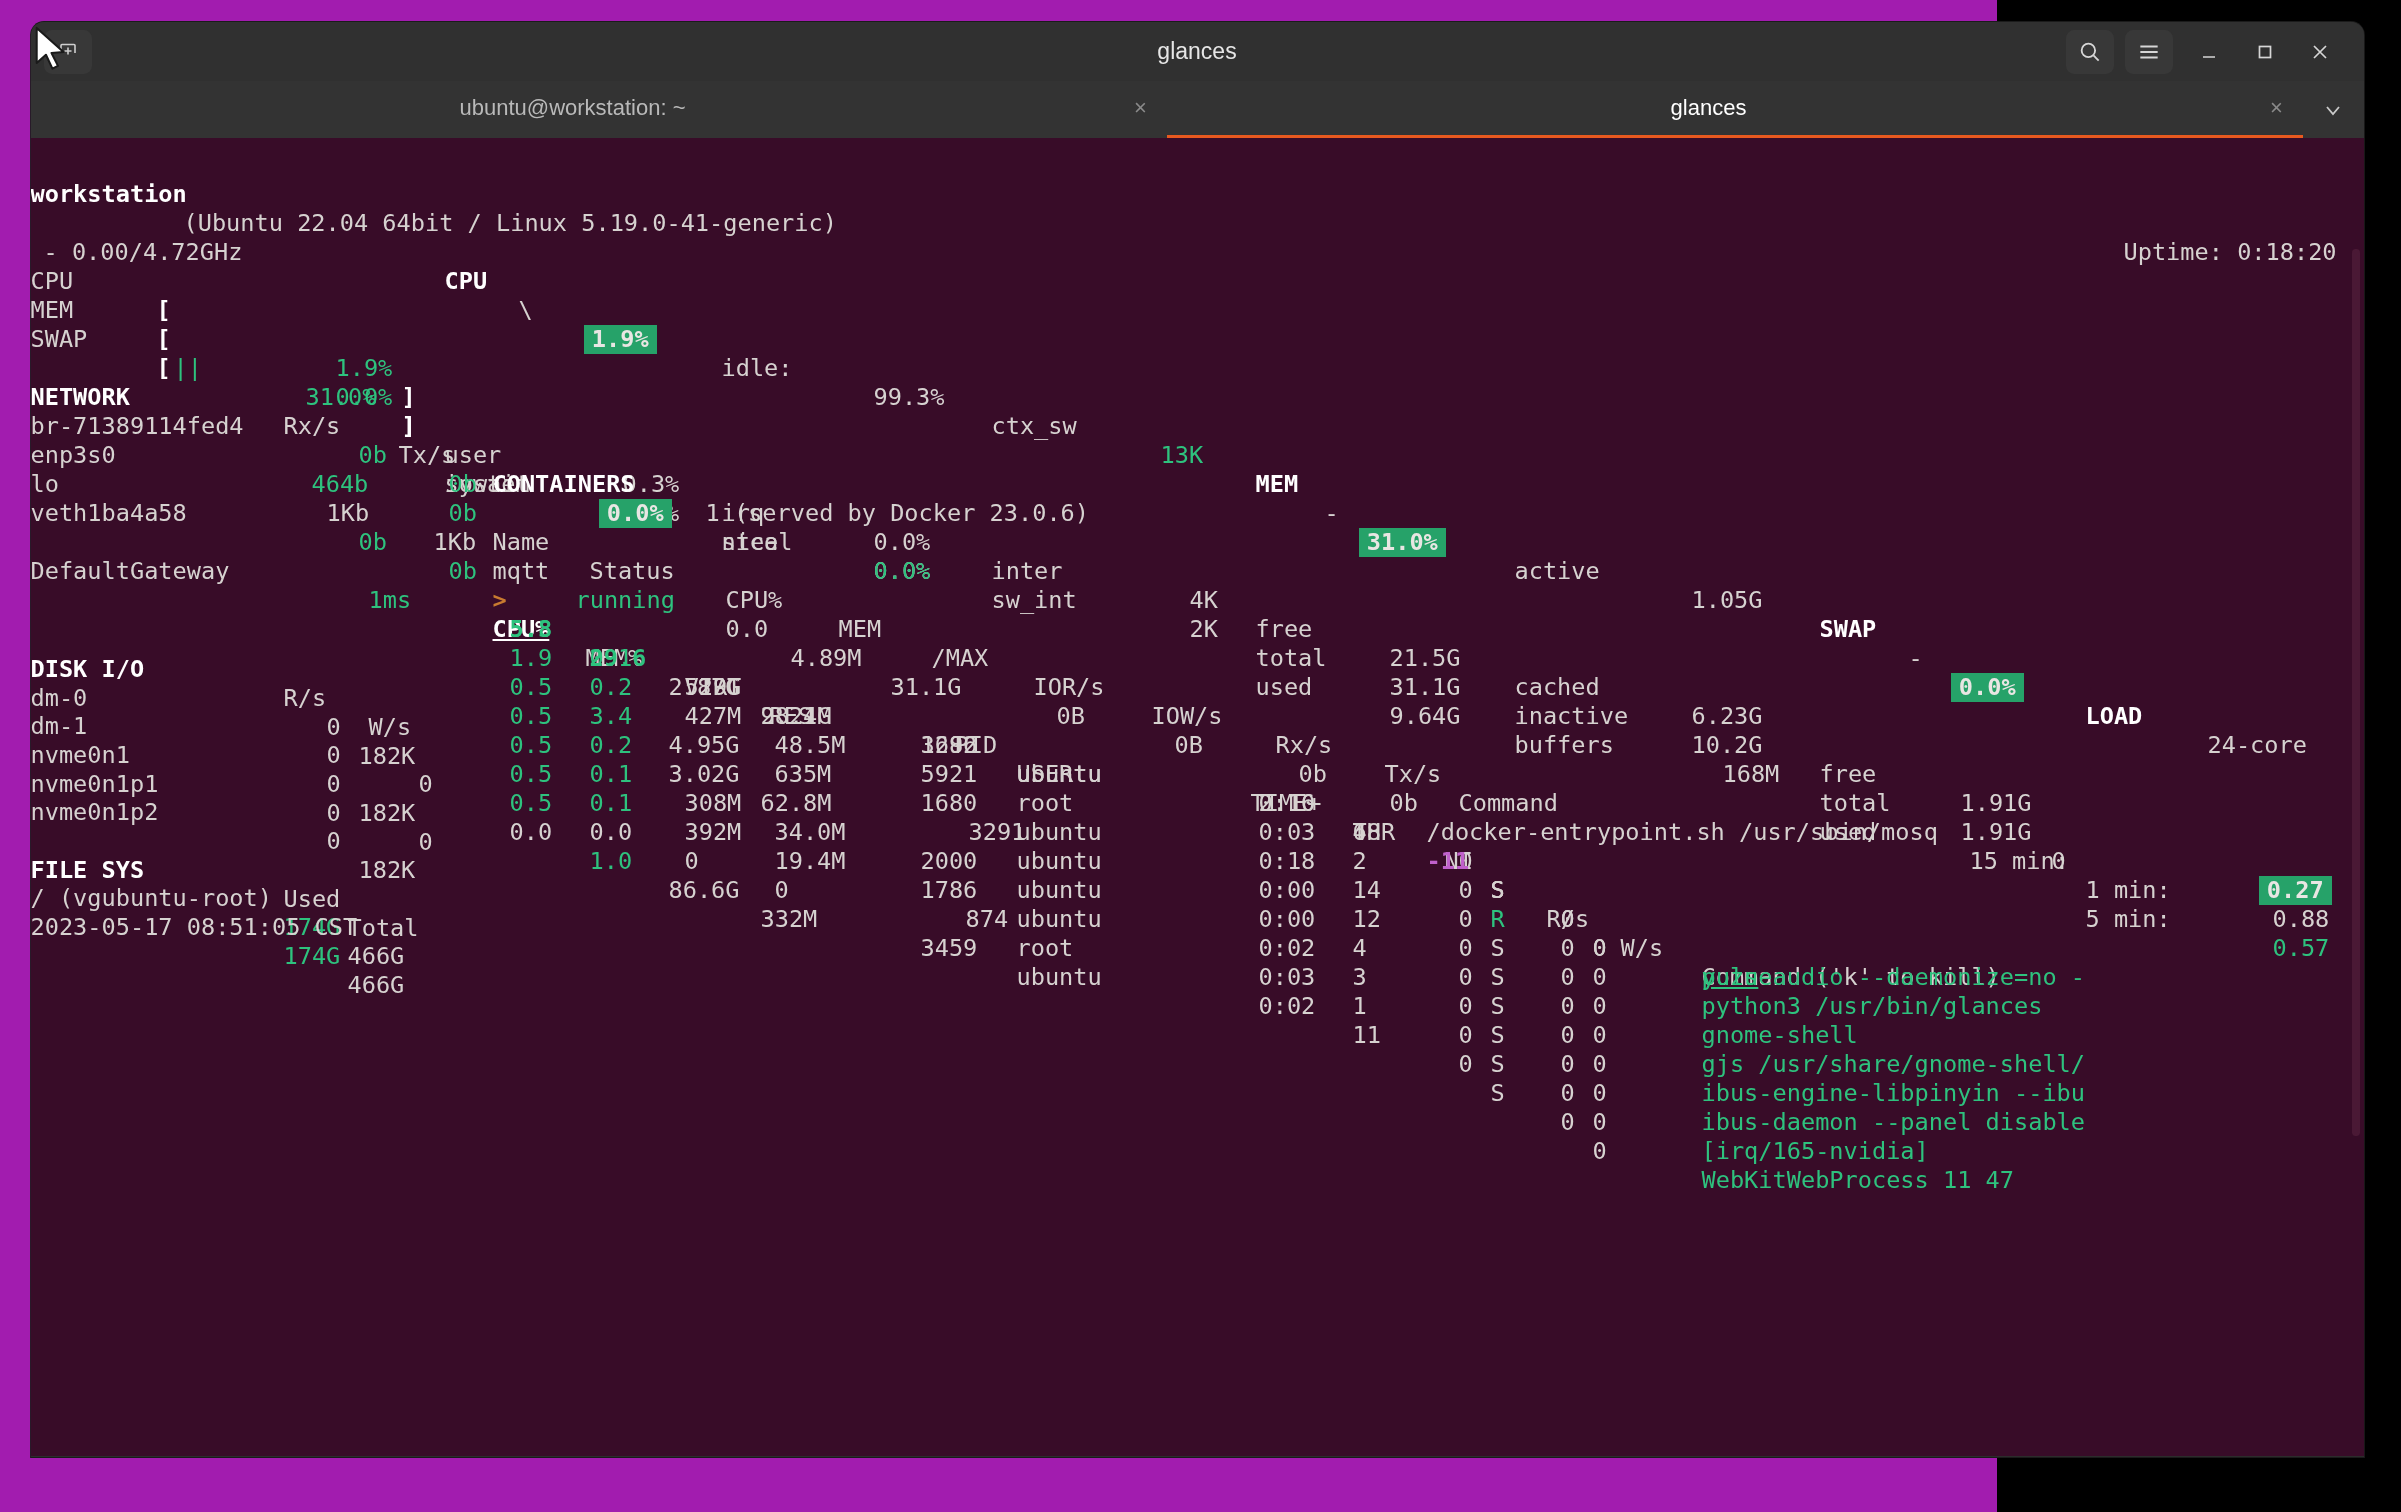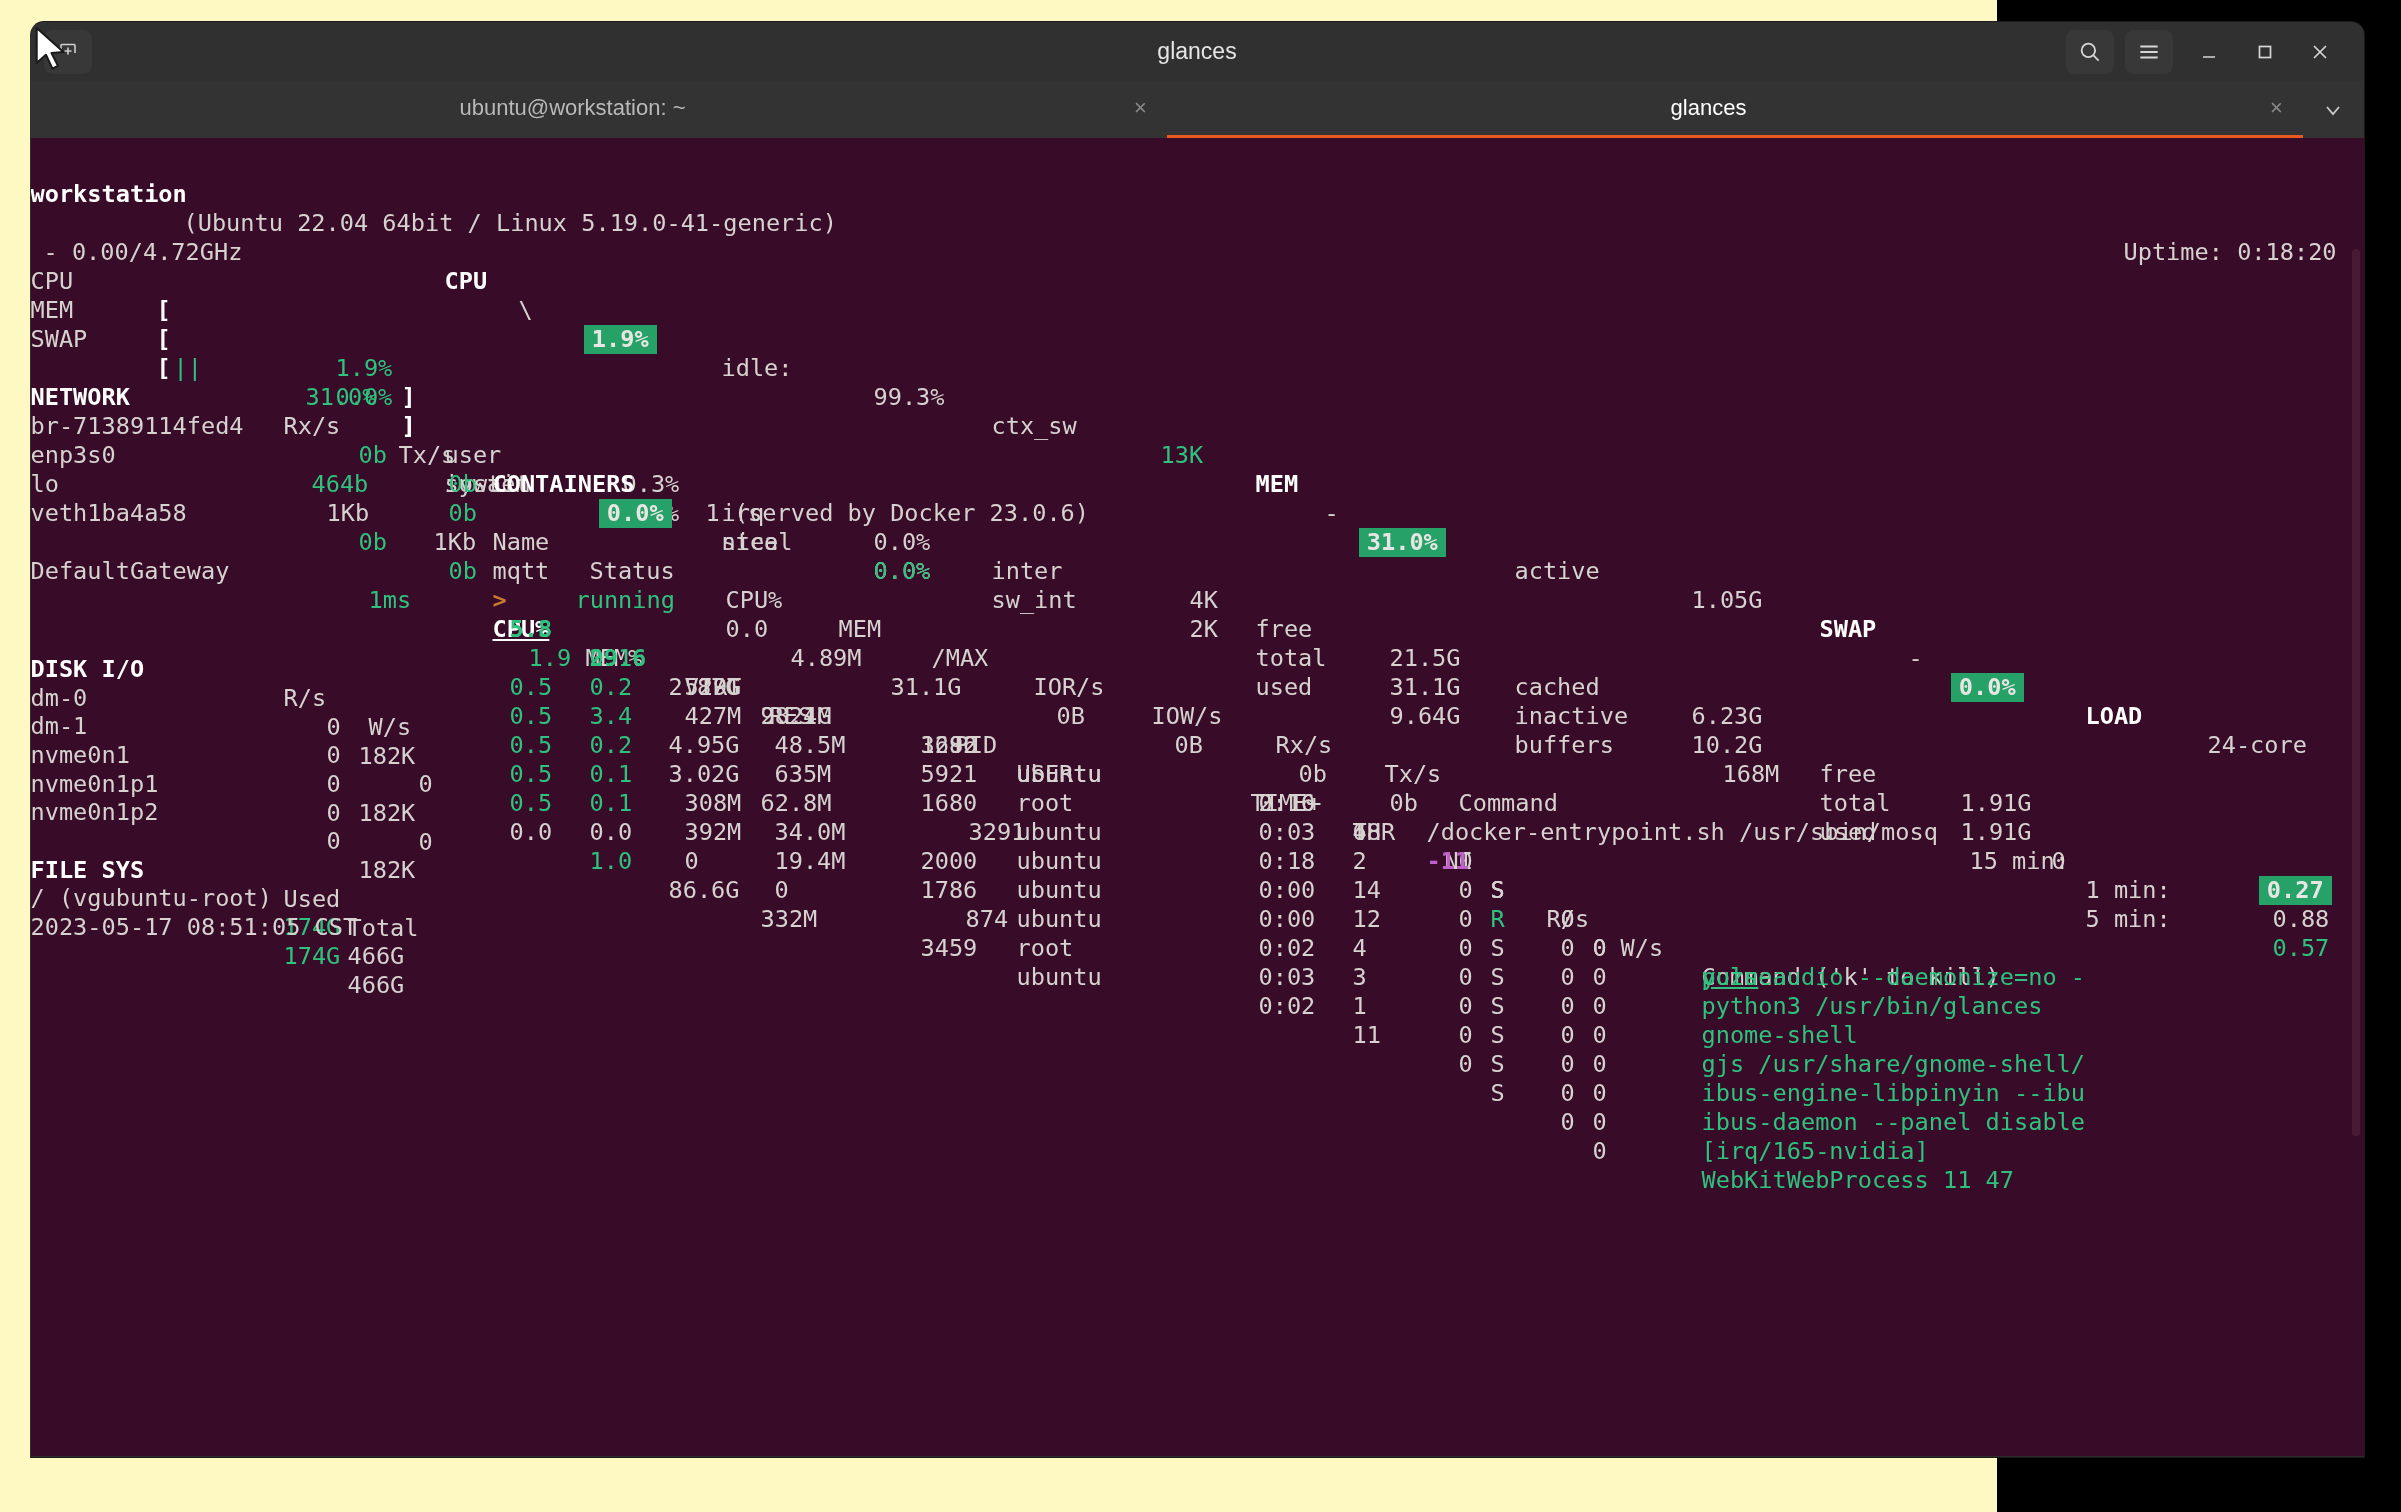--- a/index.html
+++ b/index.html
@@ -6,21 +6,21 @@
     margin: 0; padding: 0;
     background: #000000;
     width: 2401px; height: 1512px;
     overflow: hidden;
   }
   body { font-family: "DejaVu Sans Mono", monospace; }
 
   .desktop {
     position: relative;
     width: 1997px; height: 1512px;
-    background: #fef9c3;
+    background: #a21caf;
   }
 
   
   .window {
     position: absolute;
     left: 30.5px; top: 22px;
     width: 2333px; height: 1435px;
     background: #2c2c2c;
     border-radius: 13px 13px 0 0;
     overflow: hidden;
@@ -418,21 +418,21 @@
           <span class="cell" style="left:1228px">0:16</span>
           <span class="cell" style="left:1322px">4</span>
           <span class="cell mag" style="left:1396px">-11</span>
           <span class="cell" style="left:1460px">S</span>
           <span class="cell" style="left:1530px">0</span>
           <span class="cell" style="left:1562px">0</span>
           <span class="cell cmdgrn" style="left:1671px">pulseaudio --daemonize=no -</span>
         </div>
 
         <div class="line">
-          <span class="cell grn" style="left:498px">1.9</span>
+          <span class="cell grn" style="left:479px">1.9</span>
           <span class="cell grn" style="left:559px">0.2</span>
           <span class="cell" style="left:654px">427M</span>
           <span class="cell" style="left:744px">48.5M</span>
           <span class="cell" style="left:890px">5921</span>
           <span class="cell" style="left:986px">root</span>
           <span class="cell" style="left:1228px">0:03</span>
           <span class="cell" style="left:1322px">2</span>
           <span class="cell" style="left:1428px">0</span>
           <span class="cell grn" style="left:1460px">R</span>
           <span class="cell" style="left:1530px">0</span>

